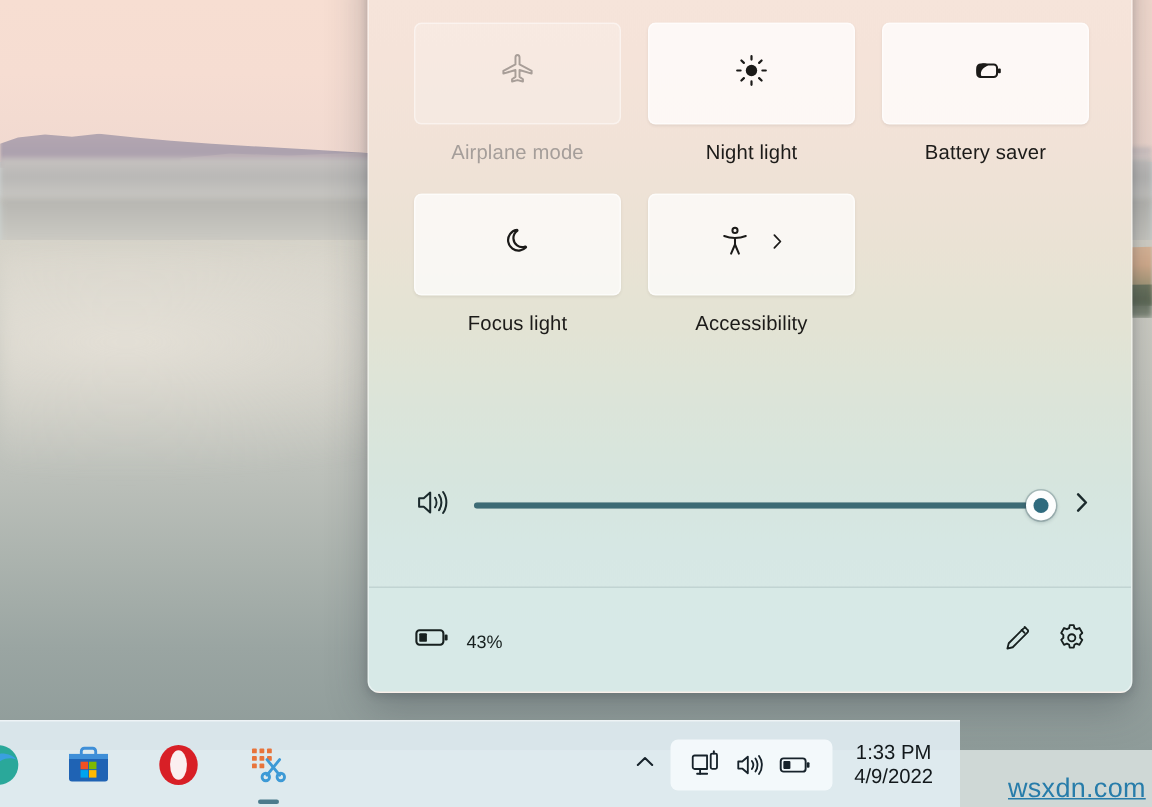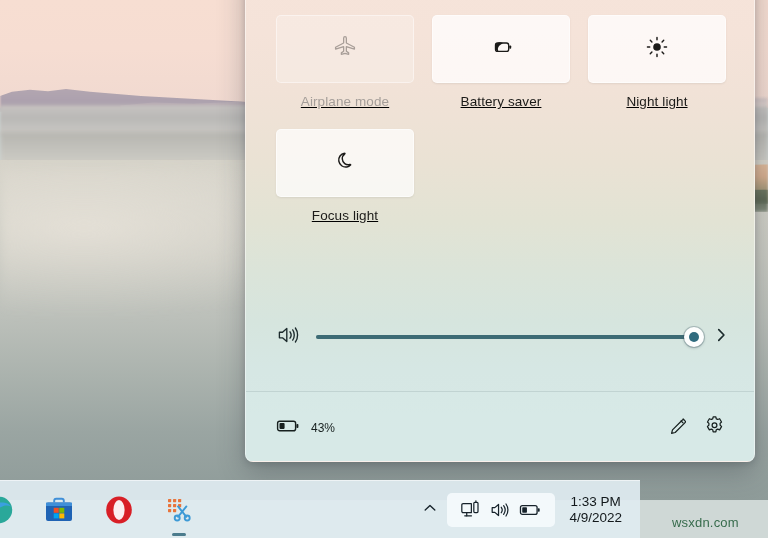--- a/index.html
+++ b/index.html
@@ -109,21 +109,20 @@
   }
 
   .tile-grid {
     position: absolute;
     left: 30px;
     top: 52px;
     width: 450px;
     display: flex;
     flex-wrap: wrap;
     gap: 20px 18px;
-    text-decoration: underline;
   }
 
   .tile-cell {
     width: 138px;
     display: flex;
     flex-direction: column;
     align-items: center;
   }
 
   .tile-btn {
@@ -327,25 +326,26 @@
   .clock-time, .clock-date {
     font-size: 13.5px;
     color: #12181b;
     white-space: nowrap;
   }
 
   .watermark {
     position: absolute;
     left: 672px;
     top: 515px;
-    font-size: 13px;
-    color: #14532d;
+    font-size: 18px;
+    color: #0369a1;
     opacity: .82;
     letter-spacing: .2px;
     pointer-events: none;
+    text-decoration: underline;
   }
 </style>
 </head>
 <body>
 
 <div id="desktop">
   <div class="wp-sky"></div>
   <div class="wp-hills"></div>
   <div class="wp-hills2"></div>
   <div class="wp-farshore"></div>
@@ -368,53 +368,71 @@
             <path d="M12 2.4c-.75 0-1.25.7-1.25 1.6v4.3L3.3 12.2v1.7l7.45-2.2v4.2l-2.1 1.5v1.4l3.35-.9 3.35.9v-1.4l-2.1-1.5v-4.2l7.45 2.2v-1.7L13.25 8.3V4c0-.9-.5-1.6-1.25-1.6z"></path>
           </svg>
         </span>
       </div>
       <div class="tile-label dim">Airplane mode</div>
     </div>
 
     <div class="tile-cell">
       <div class="tile-btn">
         <span class="tile-icon">
+          <svg width="26" height="26" viewBox="0 0 24 24" fill="none" stroke="#1b1a18" stroke-width="1.35" stroke-linecap="round">
+            <circle cx="12" cy="12" r="3.5" fill="#1b1a18" stroke="none"></circle>
+            <path d="M12 3.2v2.1M12 18.7v2.1M3.2 12h2.1M18.7 12h2.1M5.8 5.8l1.5 1.5M16.7 16.7l1.5 1.5M18.2 5.8l-1.5 1.5M7.3 16.7l-1.5 1.5"></path>
+          </svg>
+        </span>
+      </div>
+      <div class="tile-label">Night light</div>
+    </div>
+
+    <div class="tile-cell">
+      <div class="tile-btn">
+        <span class="tile-icon">
           <svg width="28" height="28" viewBox="0 0 28 28" fill="none">
             <rect x="8.5" y="10" width="13.2" height="8.4" rx="2.2" stroke="#1b1a18" stroke-width="1.35"></rect>
             <rect x="22.3" y="12.6" width="1.9" height="3.2" rx=".7" fill="#1b1a18"></rect>
             <path d="M12.6 9.2c-2.6.5-4.4 2.3-4.6 4.6-.2 2.1 1 3.9 2.8 4.6.3.1.6-.2.5-.5-.8-1.7-.4-3.7 1-5.1 1-1 2.2-1.5 3.2-2.2.3-.2.2-.7-.1-.8-.9-.4-1.9-.7-2.8-.6z" fill="#1b1a18"></path>
           </svg>
         </span>
       </div>
       <div class="tile-label">Battery saver</div>
-    </div>
-
-    <div class="tile-cell">
-      <div class="tile-btn">
-        <span class="tile-icon">
-          <svg width="26" height="26" viewBox="0 0 24 24" fill="none" stroke="#1b1a18" stroke-width="1.35" stroke-linecap="round">
-            <circle cx="12" cy="12" r="3.5" fill="#1b1a18" stroke="none"></circle>
-            <path d="M12 3.2v2.1M12 18.7v2.1M3.2 12h2.1M18.7 12h2.1M5.8 5.8l1.5 1.5M16.7 16.7l1.5 1.5M18.2 5.8l-1.5 1.5M7.3 16.7l-1.5 1.5"></path>
-          </svg>
-        </span>
-      </div>
-      <div class="tile-label">Night light</div>
     </div>
 
     <div class="tile-cell">
       <div class="tile-btn cool">
         <span class="tile-icon">
           <svg width="26" height="26" viewBox="0 0 24 24" fill="none" stroke="#1b1a18" stroke-width="1.35" stroke-linejoin="round">
             <path d="M16.4 15.2c-3.4.9-6.7-1.5-6.9-5-.1-1.9.8-3.7 2.3-4.8.3-.2.1-.7-.3-.6-3.4.6-5.8 3.9-5.2 7.4.6 3.5 3.9 5.9 7.4 5.3 1.3-.2 2.5-.9 3.4-1.8.3-.3 0-.6-.3-.5z"></path>
           </svg>
         </span>
       </div>
       <div class="tile-label">Focus light</div>
     </div>
 
+    <div class="tile-cell">
+      <div class="tile-btn cool">
+        <span class="tile-icon">
+          <svg width="24" height="24" viewBox="0 0 24 24" fill="none" stroke="#1b1a18" stroke-width="1.35" stroke-linecap="round" stroke-linejoin="round">
+            <circle cx="12" cy="4.6" r="1.7"></circle>
+            <path d="M4.8 8.3c2.3.9 4.7 1.3 7.2 1.3s4.9-.4 7.2-1.3"></path>
+            <path d="M12 9.6v4.4"></path>
+            <path d="M12 14l-2.6 6.1M12 14l2.6 6.1"></path>
+          </svg>
+        </span>
+        <span class="tile-icon">
+          <svg width="14" height="14" viewBox="0 0 16 16" fill="none" stroke="#1b1a18" stroke-width="1.35" stroke-linecap="round" stroke-linejoin="round">
+            <path d="M6 3.2L10.6 8 6 12.8"></path>
+          </svg>
+        </span>
+      </div>
+      <div class="tile-label">Accessibility</div>
+    </div>
 
   </div>
 
   <div class="slider-row">
     <span class="tile-icon">
       <svg width="26" height="24" viewBox="0 0 26 24" fill="none" stroke="#1b2a2c" stroke-width="1.35" stroke-linecap="round" stroke-linejoin="round">
         <path d="M3.4 9.2h3.1L10.8 5.4v13.2L6.5 14.8H3.4z"></path>
         <path d="M14 8.8c1.3 1.8 1.3 4.6 0 6.4"></path>
         <path d="M16.7 6.9c2.1 2.9 2.1 7.3 0 10.2"></path>
         <path d="M19.4 5c2.9 4 2.9 10 0 14"></path>

